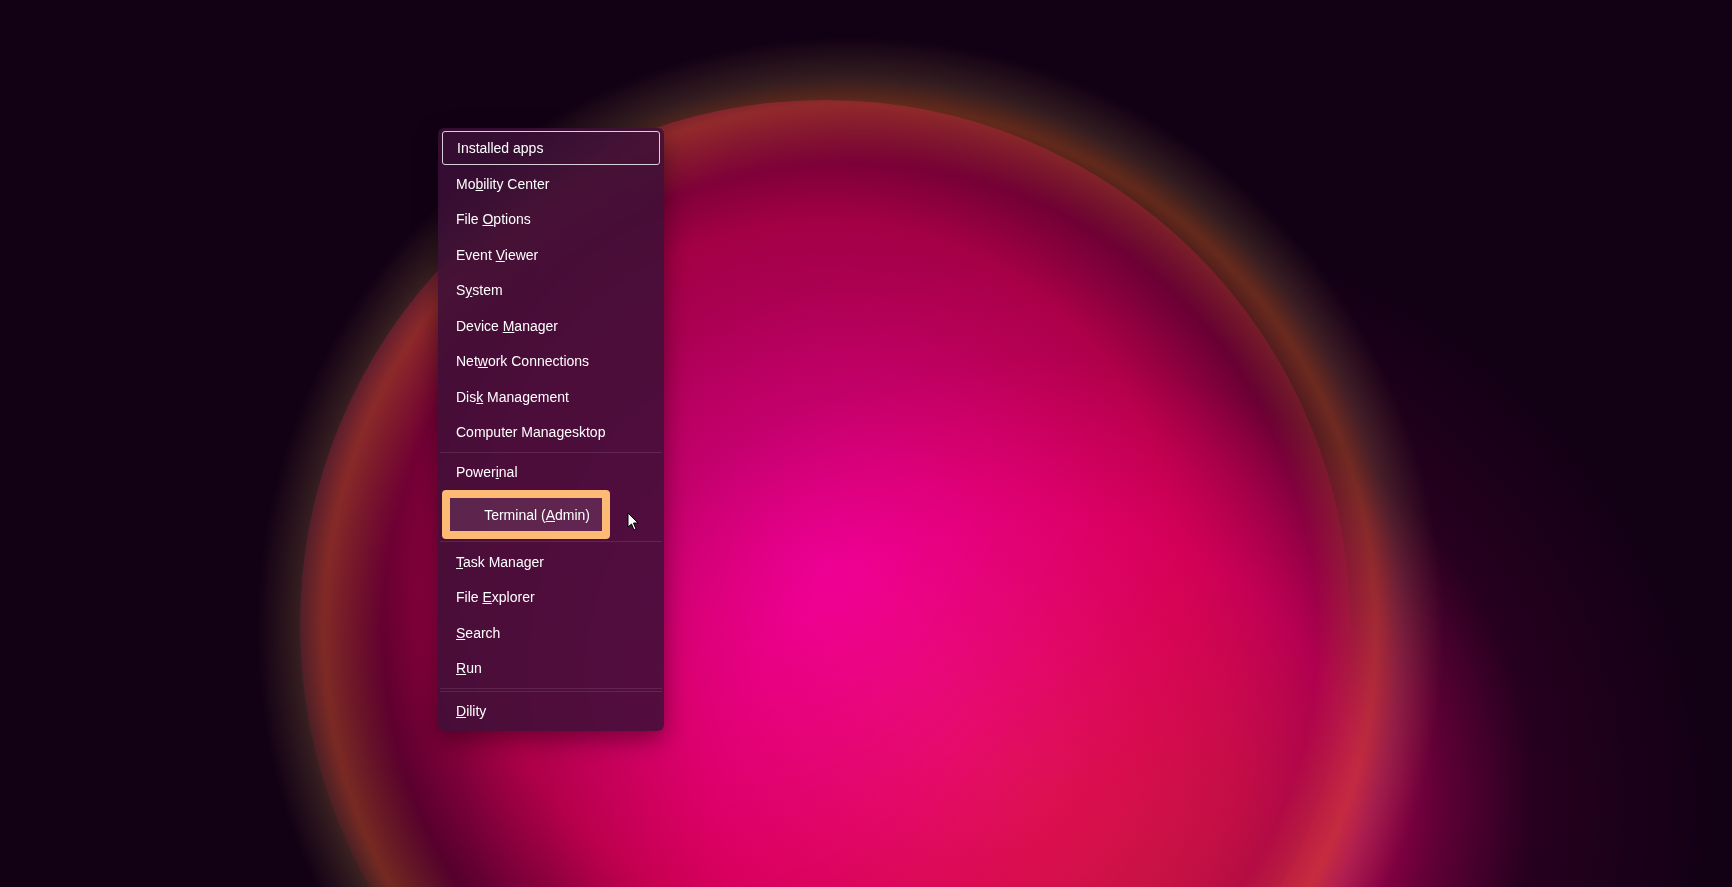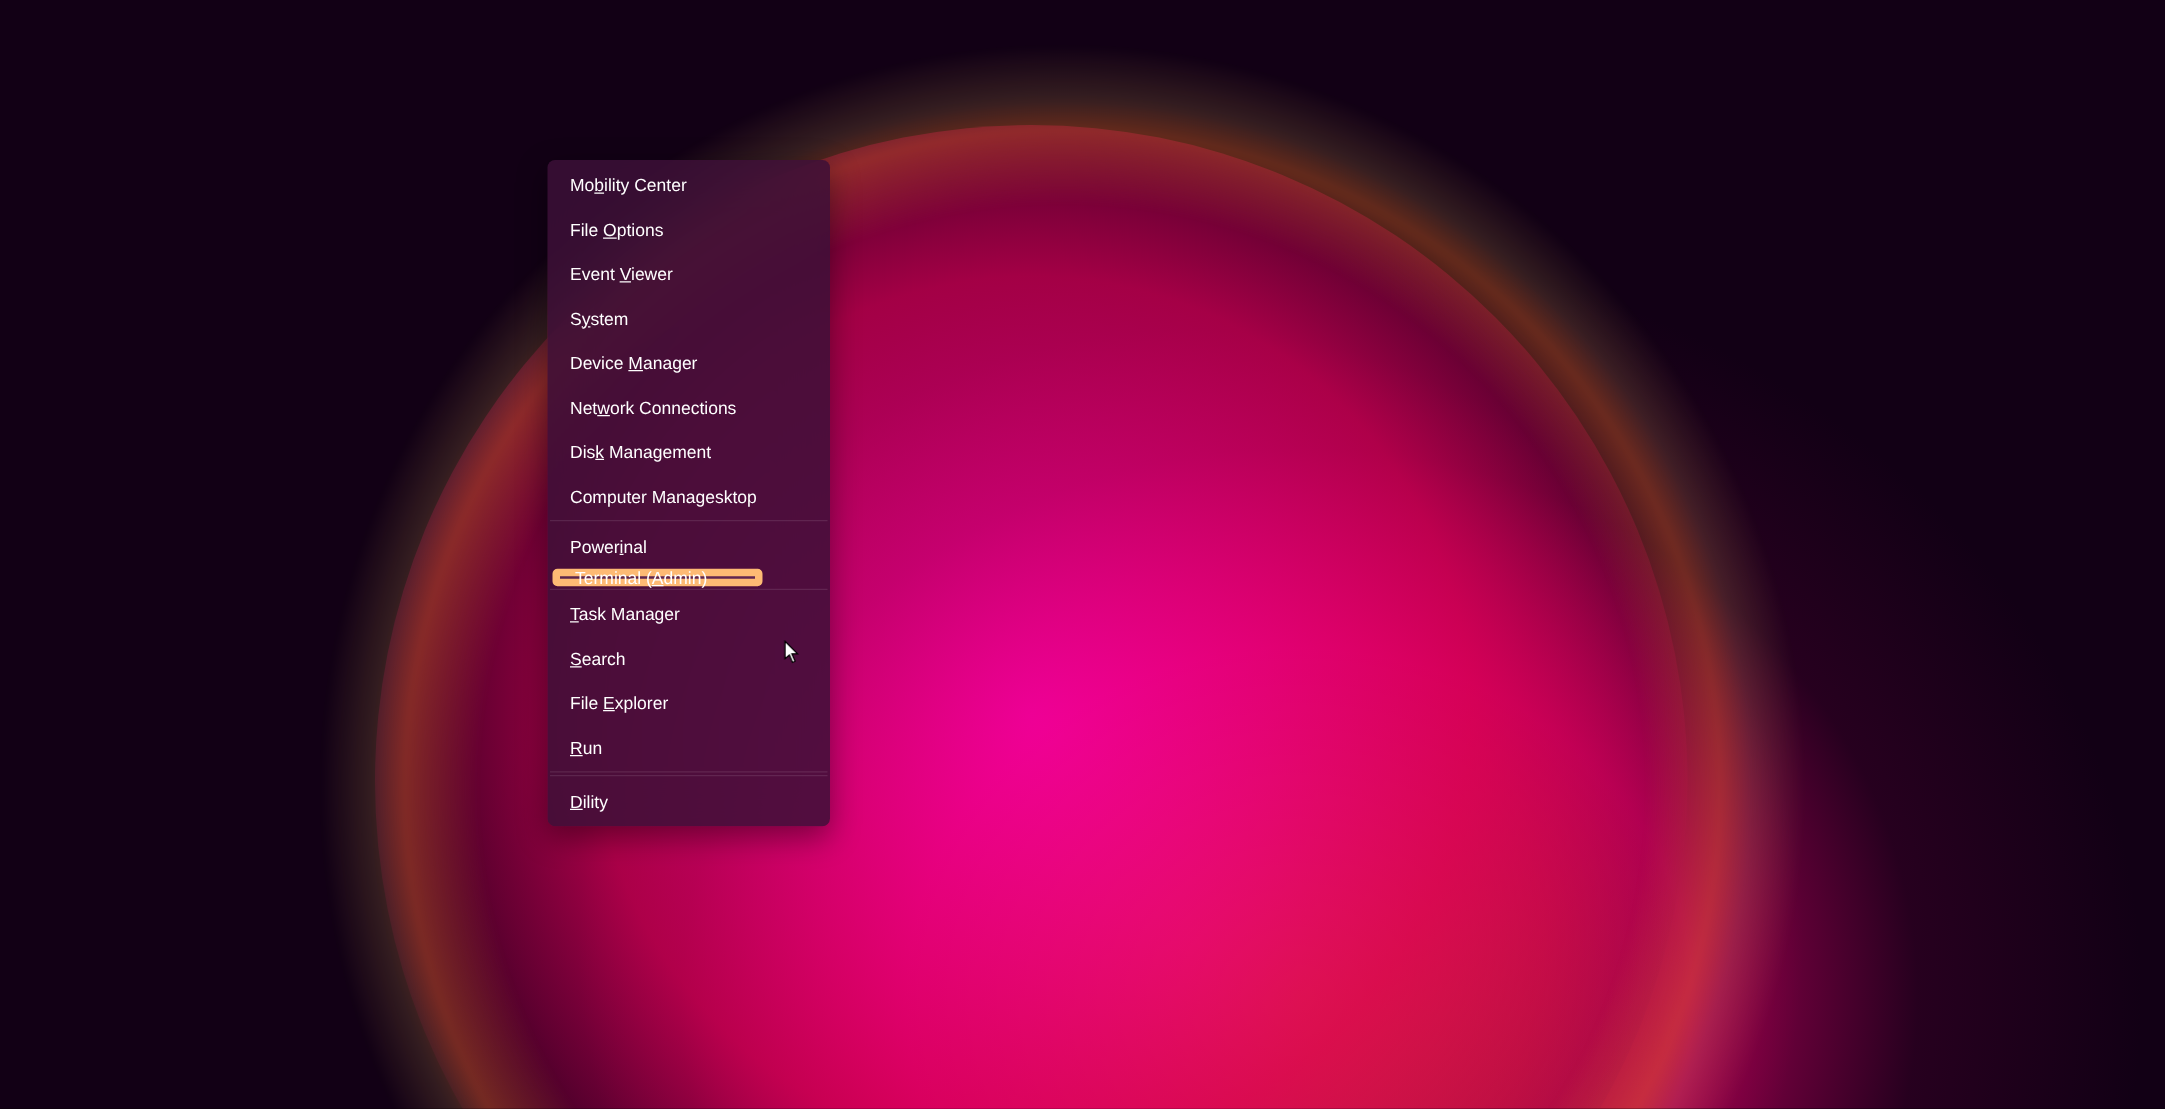--- a/index.html
+++ b/index.html
@@ -72,26 +72,27 @@
     .menu-item.focused {
       border: 1px solid #d8d0d8;
       border-radius: 3px;
       margin: 1px 2px;
       height: 34px;
     }
     .menu-item.hover {
       background: rgba(255, 255, 255, 0.10);
     }
     .menu-item.hl {
-      border: 6px solid #fdba74;
+      border: 8px solid #fdba74;
       border-radius: 4px;
       margin-left: 2px;
       margin-right: 52px;
-      height: 14px;
+      height: 49px;
       padding: 0 12px;
+      justify-content: flex-end;
     }
     .chevron {
       font-size: 11px;
       color: #ddd;
     }
     .separator {
       height: 1px;
       background: rgba(255,255,255,0.10);
       margin: 2px 0;
     }
@@ -106,20 +107,23 @@
     .cursor svg { display: block; }
   </style>
 </head>
 <body>
 
 <div class="wallpaper"></div>
 <div class="bubble-inner"></div>
 <div class="bubble-outline"></div>
 
 <div class="context-menu" id="menu">
+    <div class="menu-item focused">
+      <span class="label"><span></span><span>Installed apps</span></span>
+    </div>
     <div class="menu-item">
       <span class="label"><span>Mo</span><u>b</u><span>ility Center</span></span>
     </div>
     <div class="menu-item">
       <span class="label"><span>File </span><u>O</u><span>ptions</span></span>
     </div>
     <div class="menu-item">
       <span class="label"><span>Event </span><u>V</u><span>iewer</span></span>
     </div>
     <div class="menu-item">
@@ -142,24 +146,24 @@
       <span class="label"><span>Power</span><u>i</u><span>nal</span></span>
     </div>
     <div class="menu-item hl hover">
       <span class="label"><span>Terminal (</span><u>A</u><span>dmin)</span></span>
     </div>
     <div class="separator"></div>
     <div class="menu-item">
       <span class="label"><span></span><u>T</u><span>ask Manager</span></span>
     </div>
     <div class="menu-item">
-      <span class="label"><span></span><u>S</u><span>earch</span></span>
+      <span class="label"><span>File </span><u>E</u><span>xplorer</span></span>
     </div>
     <div class="menu-item">
-      <span class="label"><span>File </span><u>E</u><span>xplorer</span></span>
+      <span class="label"><span></span><u>S</u><span>earch</span></span>
     </div>
     <div class="menu-item">
       <span class="label"><span></span><u>R</u><span>un</span></span>
     </div>
     <div class="separator"></div>
     <div class="separator"></div>
     <div class="menu-item">
       <span class="label"><span></span><u>D</u><span>ility</span></span>
     </div>
   </div>

